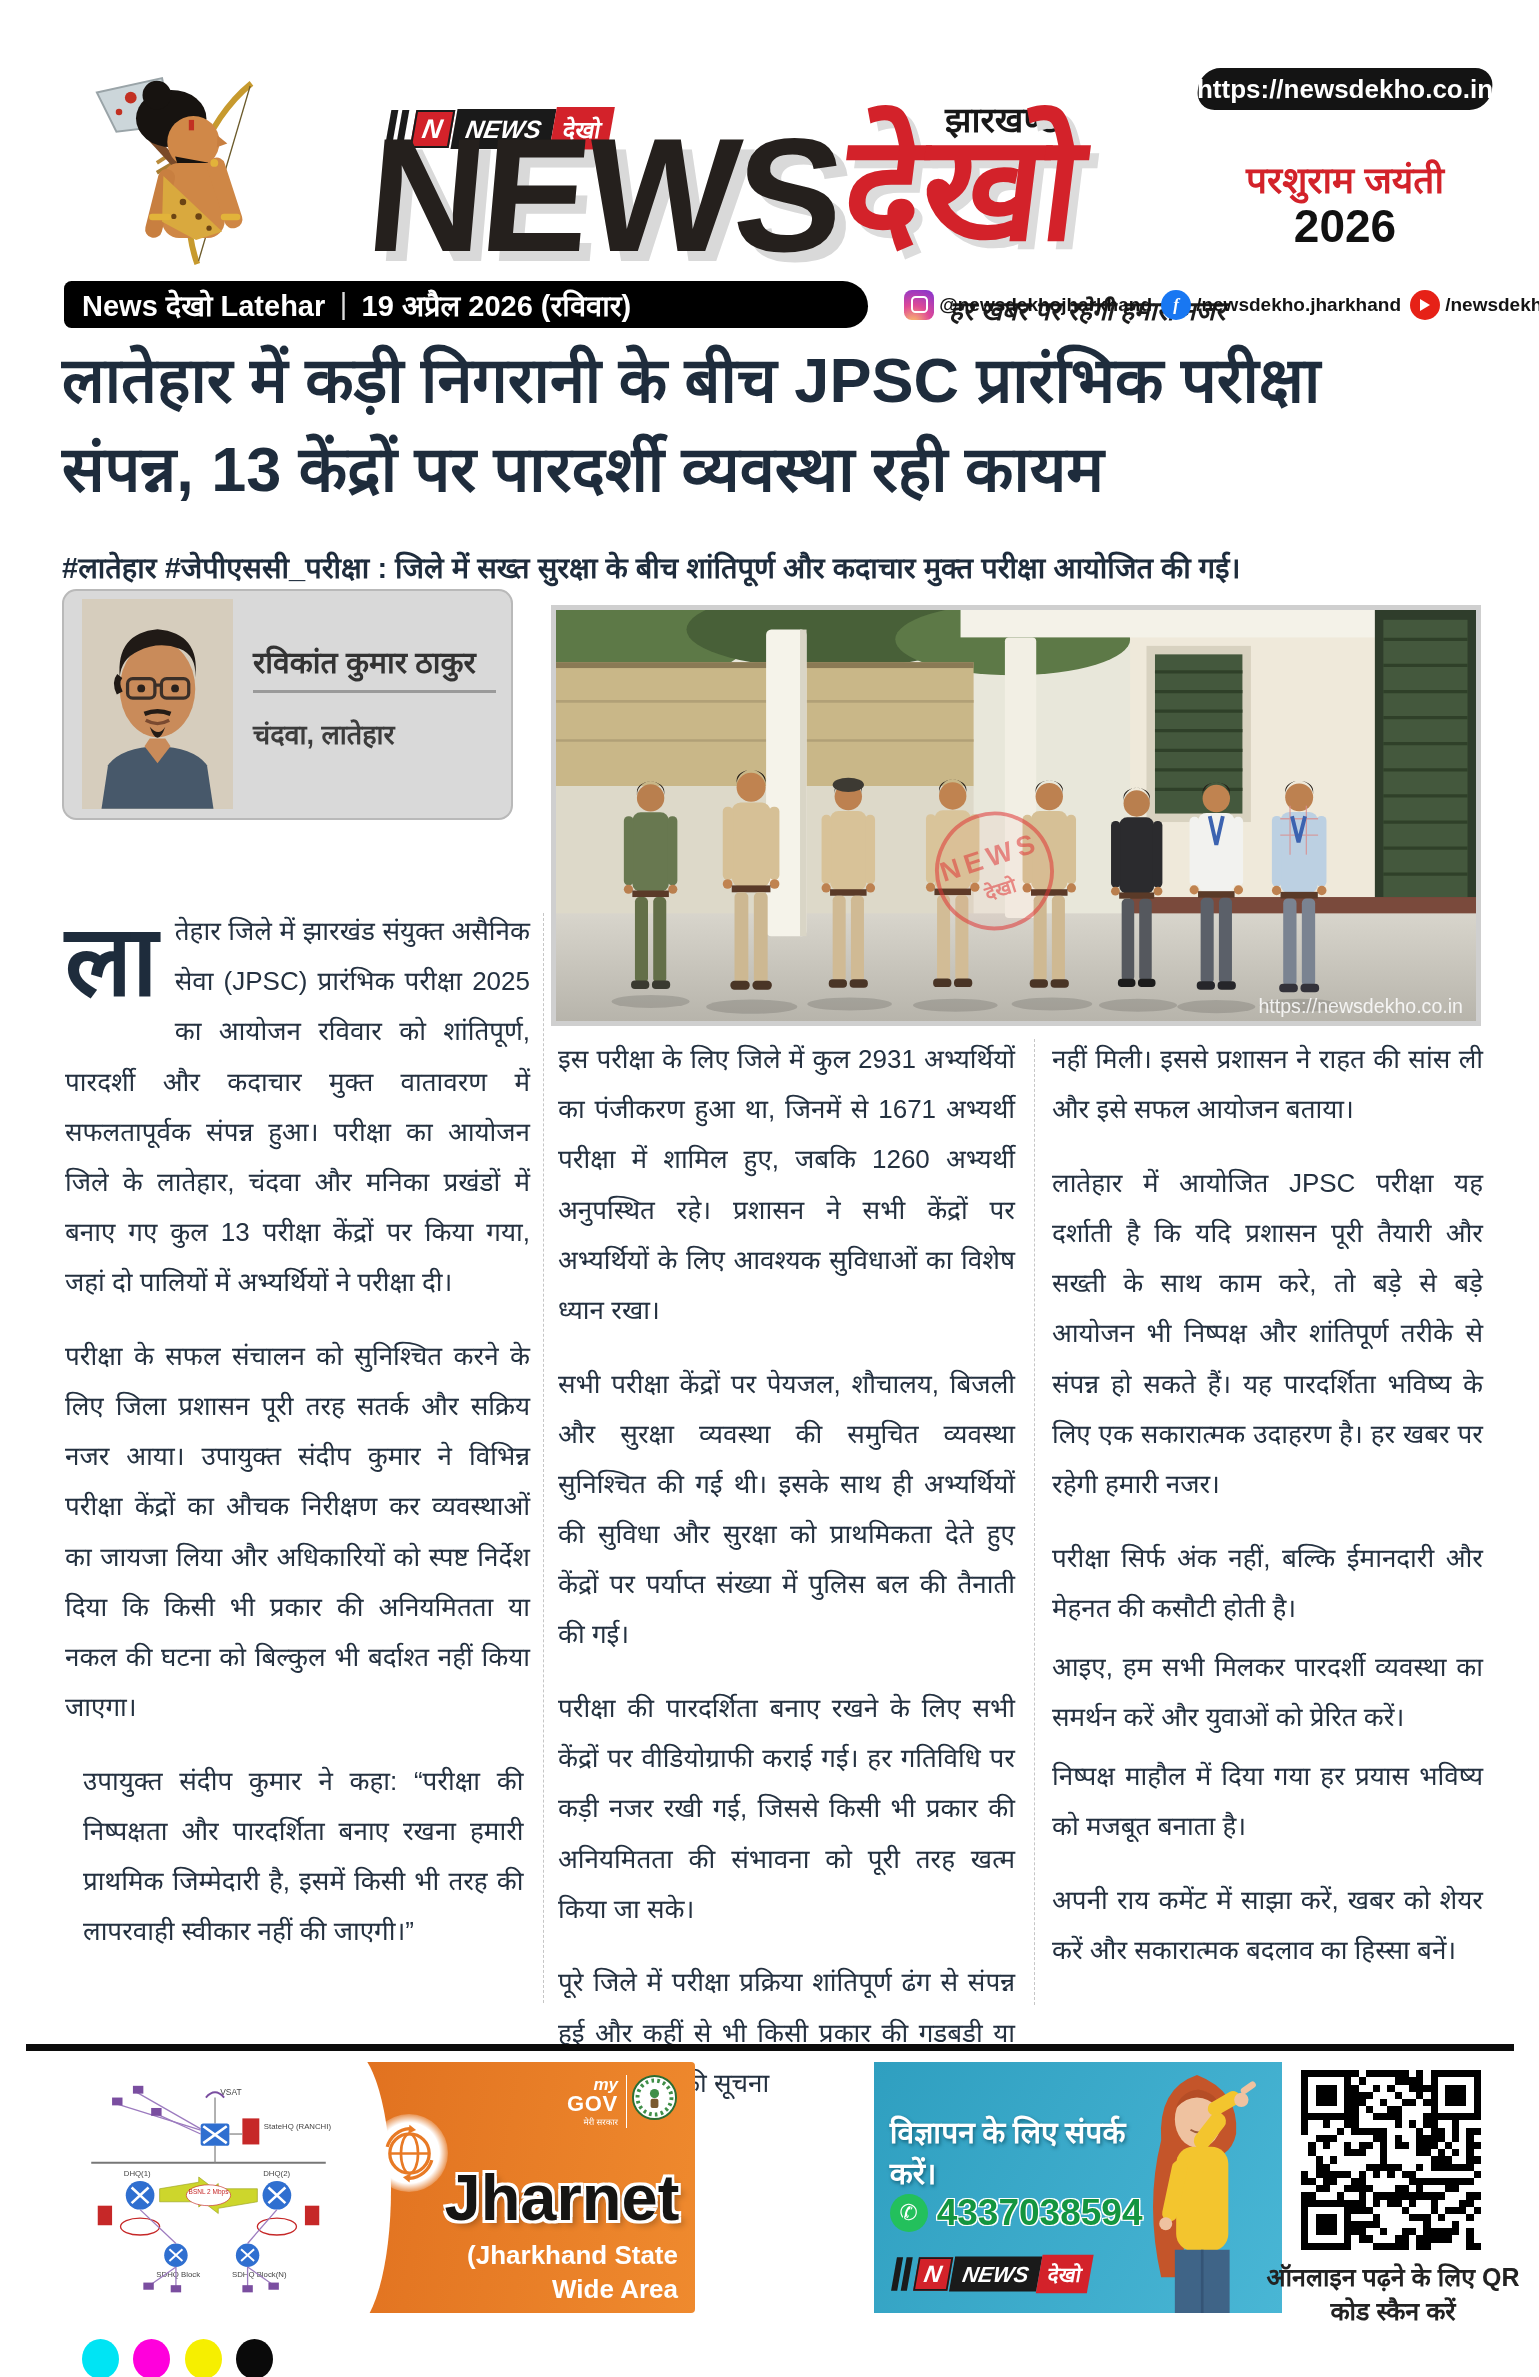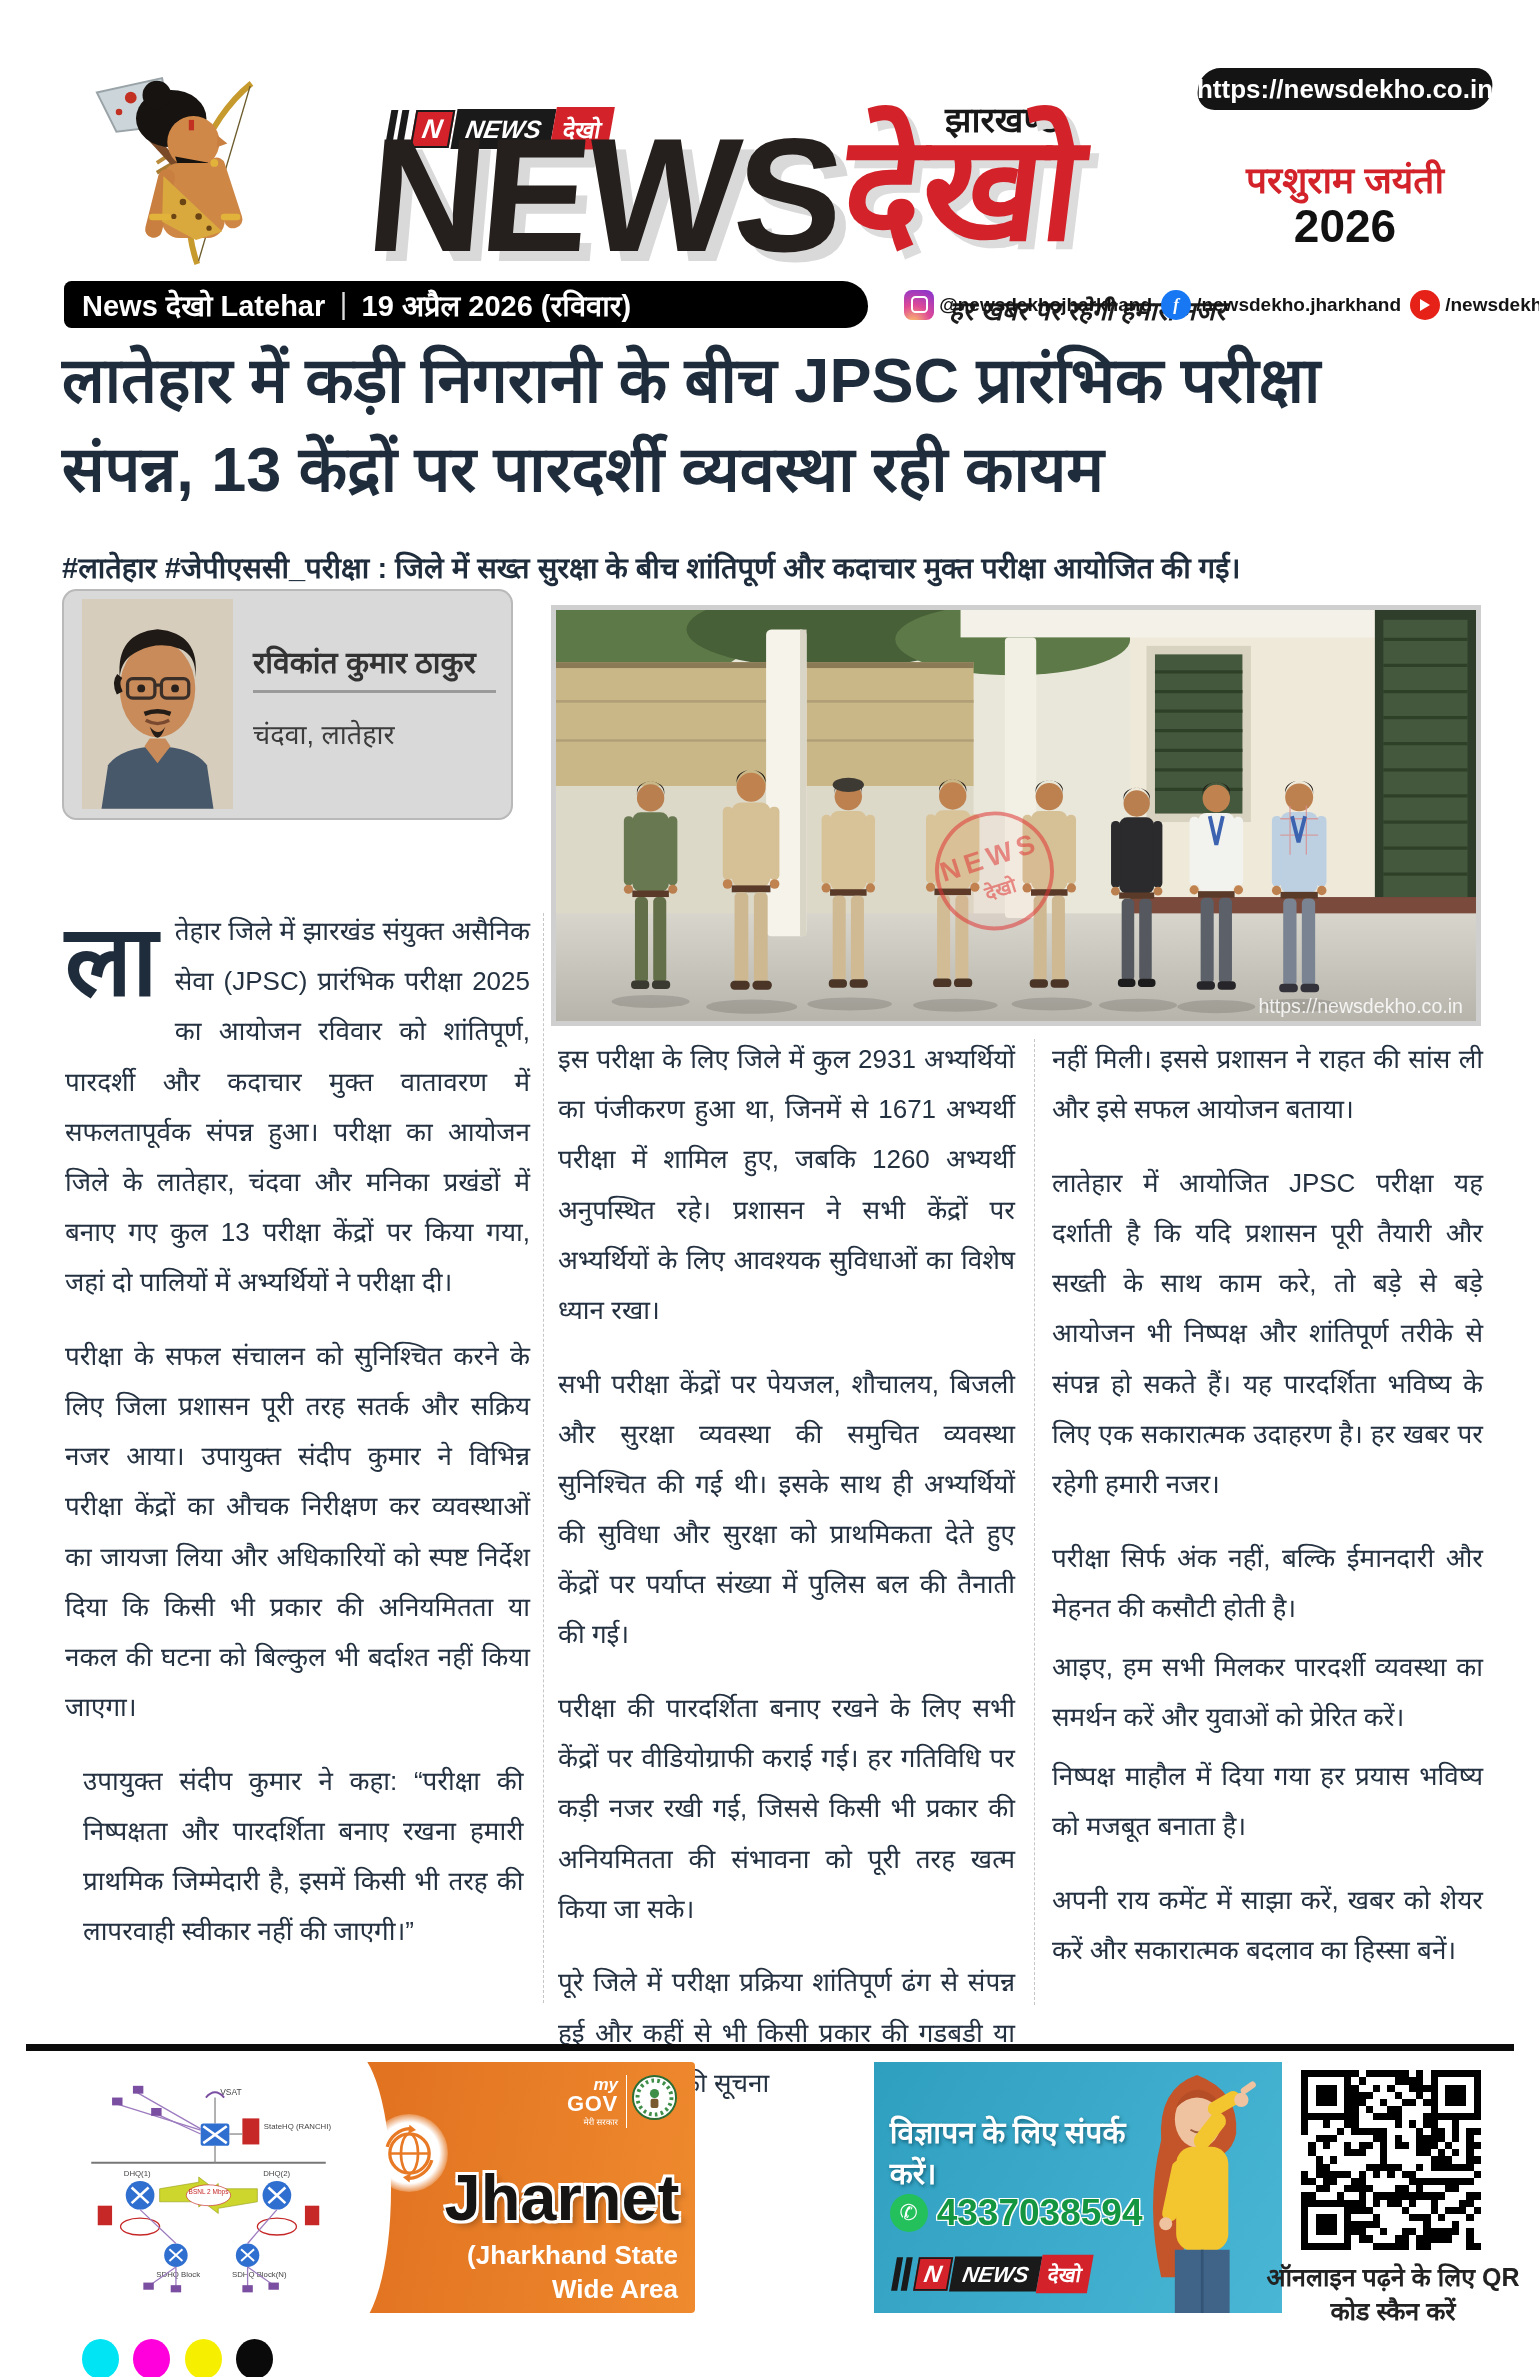--- a/index.html
+++ b/index.html
@@ -45,21 +45,21 @@
   
   .headline{left:62px;top:336px;width:1422px;font-size:63px;font-weight:900;color:#1e2c3c;line-height:1.42;}
   .subheadline{left:62px;top:547px;width:1422px;font-size:29px;font-weight:700;color:#1e2c3c;}
 
   
   .author-box{left:62px;top:589px;width:447px;height:227px;background:#d9d9d9;border:2px solid #b9b9b9;border-radius:14.4px;}
   .author-photo{position:absolute;left:18px;top:7.8px;width:151px;height:210px;background:#d6cdbd;overflow:hidden;}
   .author-meta{position:absolute;left:189px;top:52px;width:243px;}
   .author-name{font-size:30px;font-weight:800;color:#333;line-height:1.35;}
   .author-rule{margin-top:6.5px;height:2.6px;background:#9a9a9a;width:100%;}
-  .author-loc{margin-top:22px;font-size:27px;font-weight:400;color:#3c3c3c;}
+  .author-loc{margin-top:22px;font-size:27px;font-weight:700;color:#3c3c3c;}
 
   
   .main-photo{left:551px;top:605px;width:930px;height:421px;border:5.9px solid #cfcfcf;background:#d8d5cb;box-sizing:border-box;overflow:hidden;}
 
   
   .col{position:absolute;font-size:26px;line-height:1.93;text-align:justify;color:#243140;}
   .col p{margin:0 0 23.5px 0;}
   .col1{left:65px;top:906px;width:465px;}
   .col2{left:558px;top:1034px;width:457px;}
   .col3{left:1052px;top:1034px;width:431px;}

